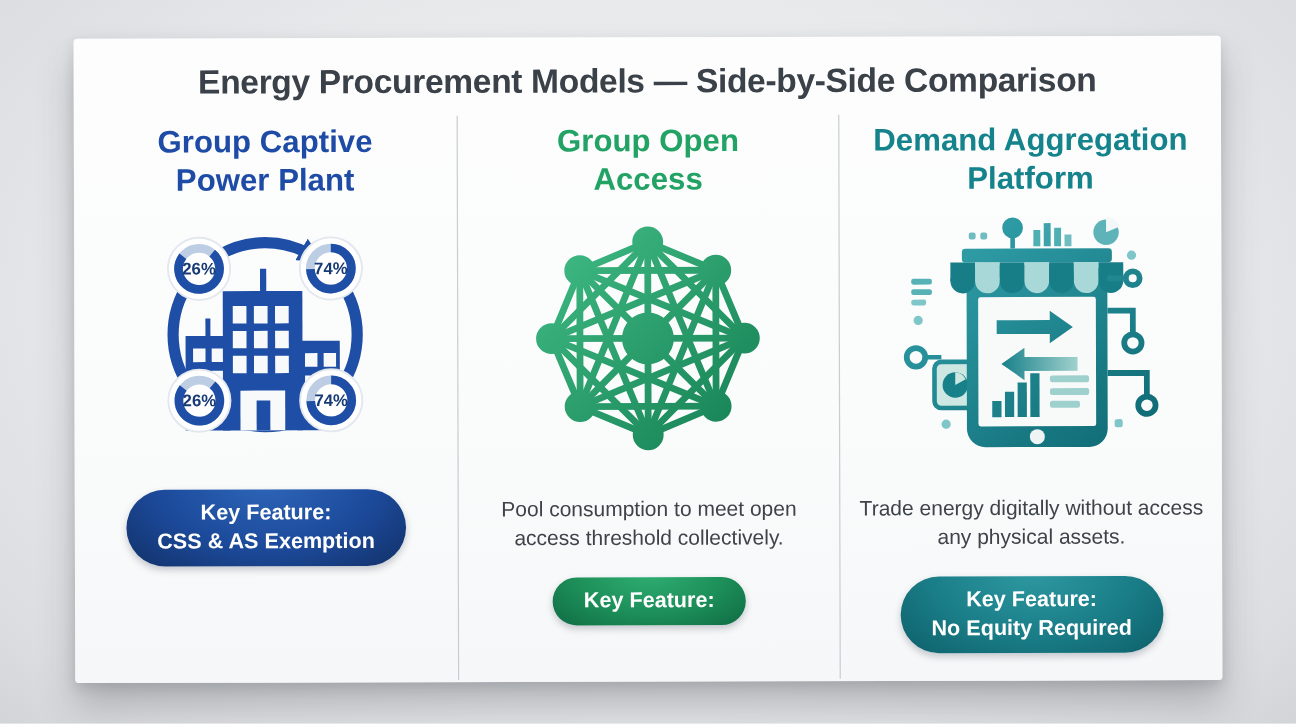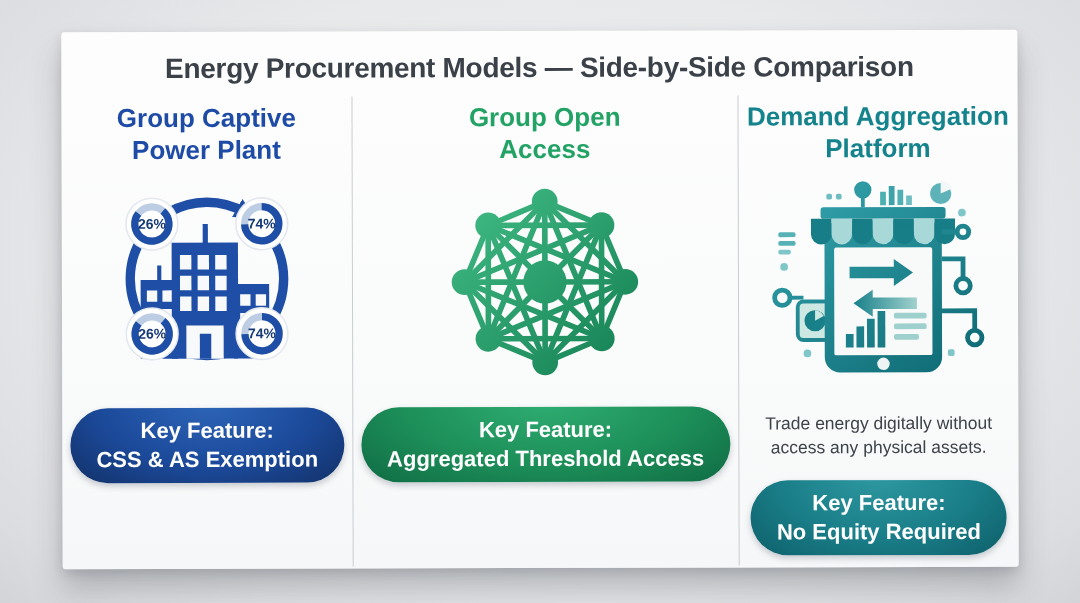--- a/index.html
+++ b/index.html
@@ -34,21 +34,21 @@
   .c2 h2{color:#22a365;max-width:200px;}
   .c3 h2{color:#15838c;max-width:300px;}
   .icon-box{height:216px;margin-top:14px;display:flex;align-items:flex-start;justify-content:center;}
   .desc{
     margin-top:18px;height:56px;max-width:292px;text-align:center;
     font-size:17.5px;line-height:1.32;color:#3e434a;
   }
   .pill{
     margin-top:12px;display:inline-block;border-radius:999px;
     padding:8px 26px;text-align:center;color:#fff;font-weight:bold;
-    font-size:22px;line-height:1.32;white-space:nowrap;
+    font-size:18px;line-height:1.32;white-space:nowrap;
     box-shadow:0 3px 6px rgba(40,50,70,.25);
   }
   .pill-blue{background:radial-gradient(ellipse at 50% -10%, #2e66b8 0%, #1c4a9b 55%, #123168 100%);}
   .pill-green{background:radial-gradient(ellipse at 50% -10%, #2fae72 0%, #1d8f59 55%, #0f6b44 100%);}
   .pill-teal{background:radial-gradient(ellipse at 50% -10%, #2f99a1 0%, #1a7e88 55%, #0d5f6a 100%);}
   .pill span{display:block;}
 </style>
 </head>
 <body>
 
@@ -189,23 +189,23 @@
             <circle cx="178" cy="100" r="12.5"></circle>
               <circle cx="155" cy="155" r="12.5"></circle>
             <circle cx="100" cy="178" r="12.5"></circle>
               <circle cx="45" cy="155" r="12.5"></circle>
             <circle cx="22" cy="100" r="12.5"></circle>
               <circle cx="45" cy="45" r="12.5"></circle>
             <circle cx="100" cy="100" r="21"></circle>
           </g>
         </svg>
       </div>
+      <div class="desc">Pool consumption to meet open access threshold collectively.</div>
       <div class="pill pill-green">
         <span>Key Feature:</span>
-        <span>Aggregated Threshold Access</span>
       </div>
     </div>
 
     <div class="col c3">
       <h2>Demand Aggregation Platform</h2>
       <div class="icon-box">
         <svg width="226" height="207" viewBox="0 0 235 215">
           <defs>
             <linearGradient id="gTeal" gradientUnits="userSpaceOnUse" x1="60" y1="40" x2="190" y2="210">
               <stop offset="0" stop-color="#2d9aa4"></stop>

